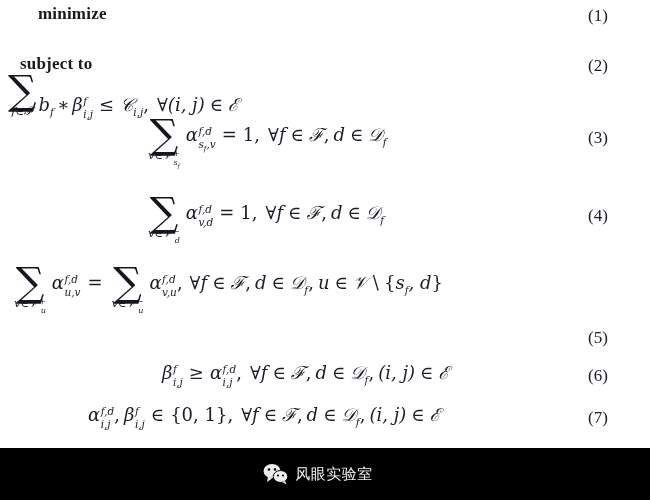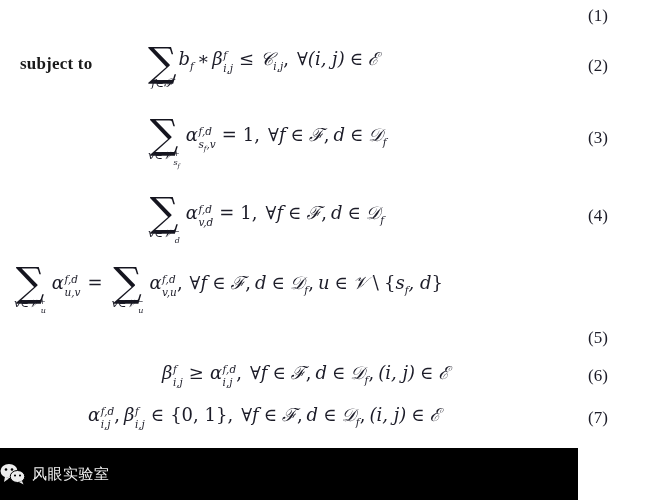--- a/index.html
+++ b/index.html
@@ -110,26 +110,26 @@
   }
   .op { font-style: normal; }
 
   .f18 { font-size: 18px; }
 
   
   #footer {
     position: absolute;
     left: 0;
     top: 448px;
-    width: 578px;
+    width: 650px;
     height: 52px;
     background: #000000;
     display: flex;
     align-items: center;
-    justify-content: flex-start;
+    justify-content: center;
     padding-right: 14px;
     box-sizing: border-box;
   }
   #footer .brand {
     display: flex;
     align-items: center;
     gap: 6px;
   }
   .wechat-icon { display: block; }
   .brand-text {
@@ -140,32 +140,33 @@
     letter-spacing: 0.5px;
     white-space: nowrap;
   }
 </style>
 </head>
 <body>
 
 <div id="formulation">
 
   <div class="eq-row" style="left:0; top:4px;">
+    <span class="kw" style="margin-left:38px; width:108px; display:inline-block;">minimize</span>
     <span class="eqno" style="left:588px; top:2px;">(1)</span>
   </div>
 
-  <div class="eq-row" style="left:0; top:46px;">
+  <div class="eq-row" style="left:0; top:46px;flex-direction:column;">
     <span class="kw" style="margin-left:20px; width:120px; display:inline-block; margin-top:8px;">subject to</span>
 
     <span class="math f18" style="margin-left:6px; display:inline-flex; align-items:flex-start;">
       <span class="sum">
         <span class="sigma">∑</span>
         <span class="lim">f∈ℱ</span>
       </span>
-      <span style="margin-top:4px; display:inline-block;">
+      <span style="margin-top:22px; display:inline-block;">
         <span>b</span><sub class="s">f</sub><span class="op" style="margin:0 3px;">∗</span><span>β</span><span class="sb">
             <span class="up">f</span>
             <span class="dn">i,j</span>
           </span><span class="op" style="margin:0 6px;">≤</span><span class="cal">𝒞</span><sub class="s">i,j</sub><span class="op">,</span><span class="op" style="margin-left:8px;">∀</span><span>(i, j)</span><span class="op" style="margin:0 5px;">∈</span><span class="cal">ℰ</span>
       </span>
     </span>
     <span class="eqno" style="left:588px; top:10px;">(2)</span>
   </div>
 
   <div class="eq-row" style="left:0; top:118px;">

